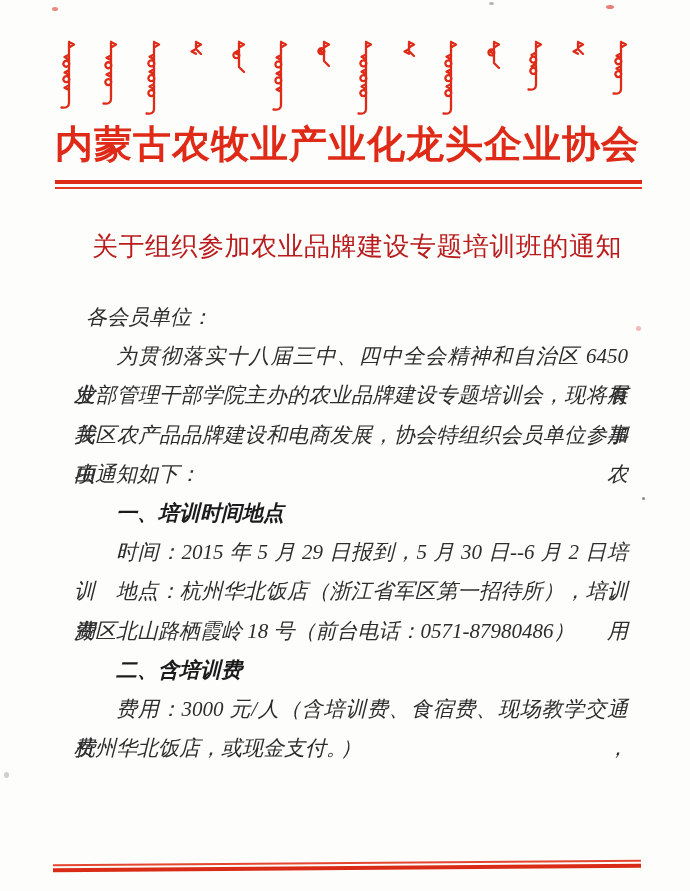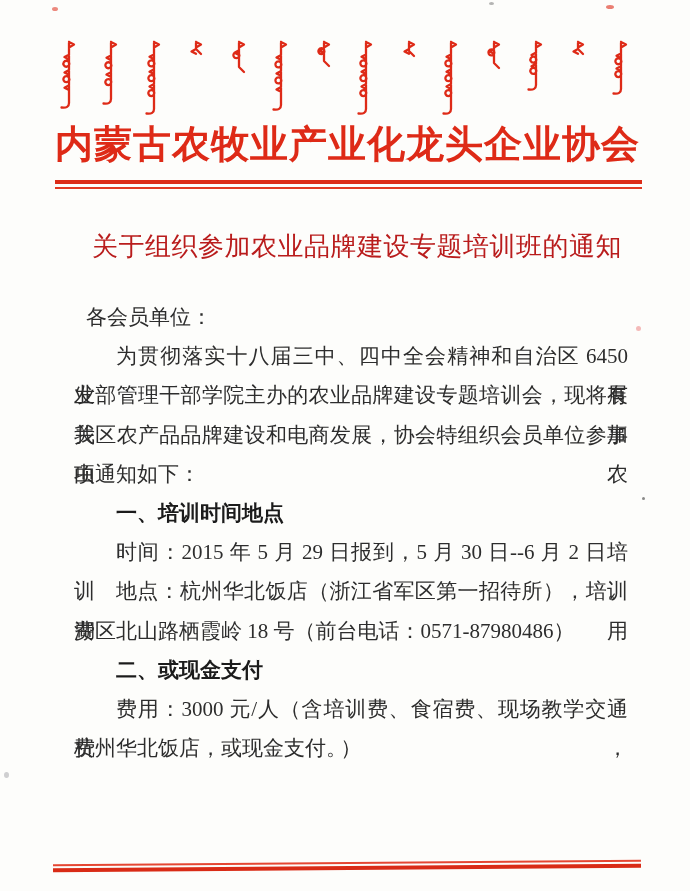--- a/index.html
+++ b/index.html
@@ -26,21 +26,21 @@
   .hr-bottom .l1{height:2px;background:#e54632;}
   .hr-bottom .l2{height:4px;background:#d92b16;margin-top:2px;}
   
   .notice-title{
     position:absolute;top:217px;left:0;width:100%;margin:12px;
     text-align:center;font-size:26px;font-weight:normal;color:#b91c1c;
     letter-spacing:0.5px;white-space:nowrap;
   }
   .body-text{
     position:absolute;top:298px;left:74px;width:554px;
-    font-size:21px;color:#2d2d2d;
+    font-size:21px;color:#2d2d2d;font-style:italic;
   }
   .line{
     margin:0;height:39.2px;line-height:39.2px;
     overflow:visible;white-space:nowrap;
   }
   .just{white-space:normal;text-align:justify;text-align-last:justify;text-justify:inter-character;}
   .ind{text-indent:2em;}
   .sal{text-indent:12px;}
   .heading{font-weight:bold;color:#1b1b1b;}
   
@@ -118,21 +118,21 @@
     <p class="line ind just">为贯彻落实十八届三中、四中全会精神和自治区 6450 发展</p>
     <p class="line just">业部管理干部学院主办的农业品牌建设专题培训会，现将有关事</p>
     <p class="line just">我区农产品品牌建设和电商发展，协会特组织会员单位参加由农</p>
     <p class="line">项通知如下：</p>
 
     <p class="line ind heading">一、培训时间地点</p>
     <p class="line ind just">时间：2015 年 5 月 29 日报到，5 月 30 日--6 月 2 日培训。</p>
     <p class="line ind just">地点：杭州华北饭店（浙江省军区第一招待所），培训费用</p>
     <p class="line">湖区北山路栖霞岭 18 号（前台电话：0571-87980486）</p>
 
-    <p class="line ind heading">二、或现金支付</p>
+    <p class="line ind heading">二、含培训费</p>
     <p class="line ind just">费用：3000 元/人（含培训费、食宿费、现场教学交通费），</p>
     <p class="line">杭州华北饭店，或现金支付。</p>
   </main>
 
   <div class="hr hr-bottom">
     <div class="l1"></div>
       <div class="l2"></div>
   </div>
 
 </div>

